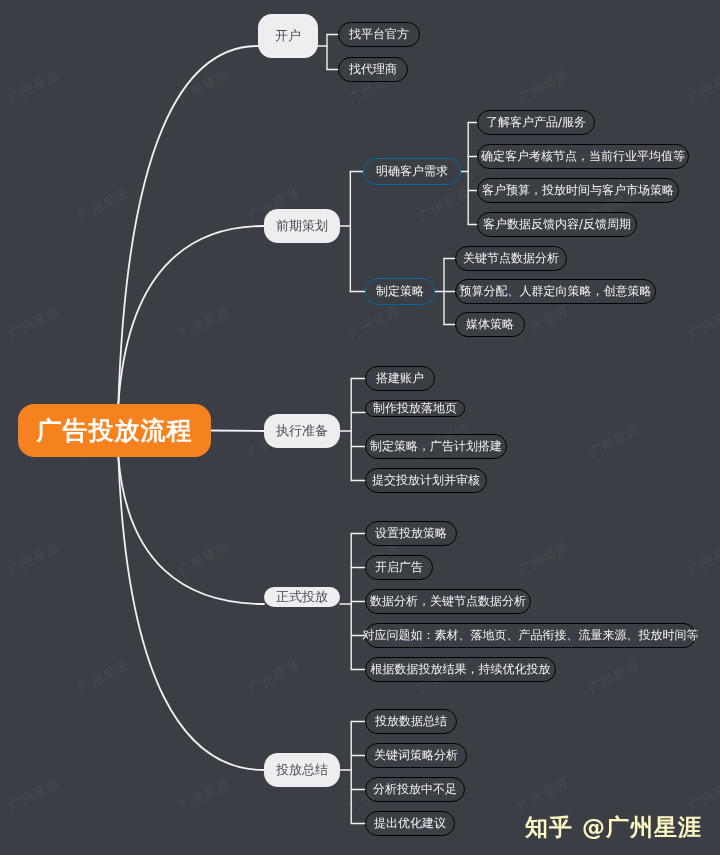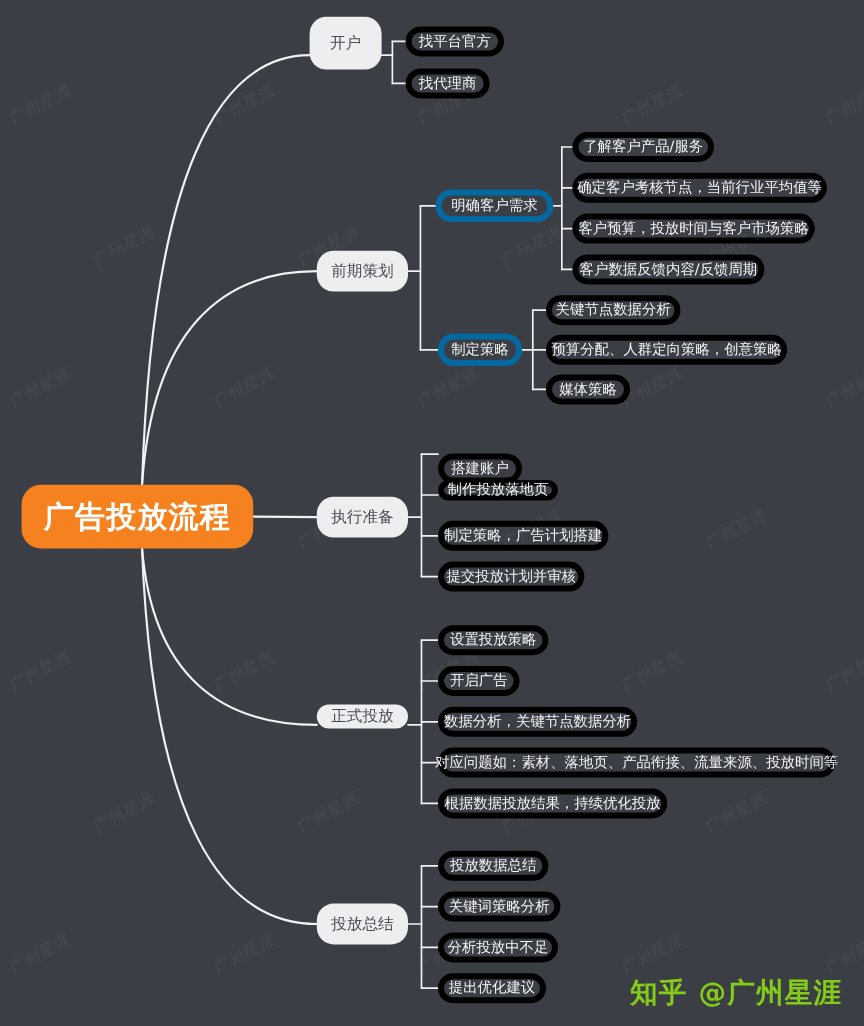--- a/index.html
+++ b/index.html
@@ -67,38 +67,38 @@
     background: #eceef0;
     color: #4a4e55;
     font-size: 13px;
     border-radius: 14px;
     padding: 0 12px;
   }
   .node-l2 {
     background: transparent;
     color: #f2f4f6;
     font-size: 12px;
-    border: 5px solid #0369a1;
+    border: 1px solid #0369a1;
     border-radius: 13px;
     padding: 0 10px;
   }
   .node-l3 {
     background: transparent;
     color: #f2f4f6;
     font-size: 12px;
-    border: 5px solid #000000;
+    border: 1px solid #000000;
     border-radius: 13px;
     padding: 0 10px;
   }
   
   #footer-watermark {
     position: absolute;
     right: 18px;
     bottom: 12px;
-    color: #84cc16;
+    color: #fef9c3;
     font-size: 23px;
     font-weight: bold;
     letter-spacing: 1px;
     z-index: 3;
     font-family: "DejaVu Sans", sans-serif;
   }
 </style>
 </head>
 <body>
 
@@ -224,21 +224,21 @@
       </div>
       <div class="node node-l3" style="left: 455px; top: 279px; width: 201px; height: 25px; justify-content: center;">
         <span>预算分配、人群定向策略，创意策略</span>
       </div>
       <div class="node node-l3" style="left: 455px; top: 312px; width: 70px; height: 25px;">
         <span>媒体策略</span>
       </div>
       <div class="node node-l1" style="left: 264px; top: 414px; width: 76px; height: 34px;">
         <span>执行准备</span>
       </div>
-      <div class="node node-l3" style="left: 365px; top: 366px; width: 70px; height: 25px; margin-top: 12px;">
+      <div class="node node-l3" style="left: 365px; top: 366px; width: 70px; height: 25px;">
         <span>搭建账户</span>
       </div>
       <div class="node node-l3" style="left: 365px; top: 400px; width: 100px; height: 17px; align-items: center;">
         <span>制作投放落地页</span>
       </div>
       <div class="node node-l3" style="left: 365px; top: 434px; width: 142px; height: 25px;">
         <span>制定策略，广告计划搭建</span>
       </div>
       <div class="node node-l3" style="left: 365px; top: 468px; width: 122px; height: 25px;">
         <span>提交投放计划并审核</span>

